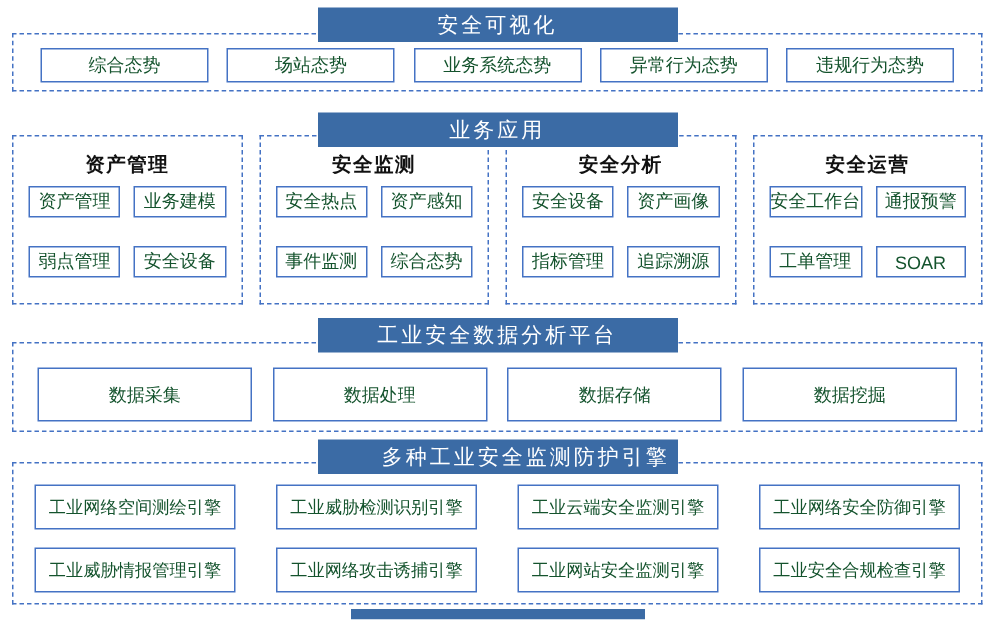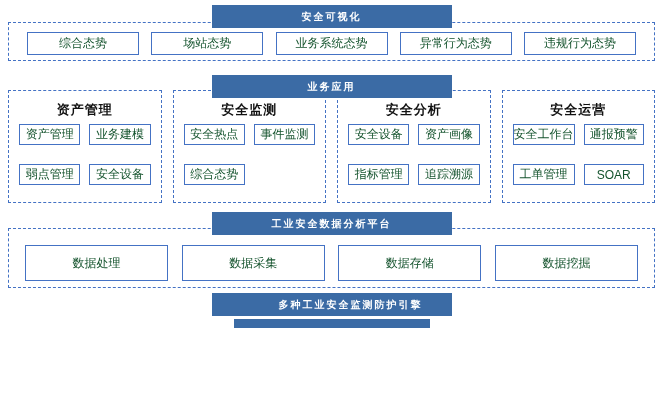--- a/index.html
+++ b/index.html
@@ -4,21 +4,21 @@
 <style>
   * { margin:0; padding:0; box-sizing:border-box; }
   html,body { background:#ffffff; }
   body { font-family:"Liberation Sans","DejaVu Sans",sans-serif; }
   .canvas {
     position:relative; width:663px; height:413px; margin:0;
     background:#ffffff; overflow:hidden; padding-top:5px;
   }
   .sec-header {
     width:240px; height:23px; margin:0 auto; background:#3b6ba5; color:#ffffff;
-    font-size:10px; font-weight:bold; letter-spacing:2px;
+    font-size:14px; font-weight:normal; letter-spacing:2px;
     display:flex; align-items:center; justify-content:center;
     position:relative; z-index:2;
   }
   .dashed { border:1px dashed #4472c4; background:#ffffff; }
   .box {
     background:#ffffff; border:1px solid #4472c4; color:#14532d;
     display:flex; align-items:center; justify-content:center;
     font-size:12px; white-space:nowrap;
   }
   
@@ -85,20 +85,21 @@
         <div class="box g-box">业务建模</div>
         <div class="box g-box">弱点管理</div>
         <div class="box g-box">安全设备</div>
       </div>
     </div>
 
     <div class="group dashed">
       <div class="group-title">安全监测</div>
       <div class="group-grid">
         <div class="box g-box">安全热点</div>
+        <div class="box g-box">资产感知</div>
         <div class="box g-box">事件监测</div>
         <div class="box g-box">综合态势</div>
       </div>
     </div>
 
     <div class="group dashed">
       <div class="group-title">安全分析</div>
       <div class="group-grid">
         <div class="box g-box">安全设备</div>
         <div class="box g-box">资产画像</div>
@@ -114,23 +115,37 @@
         <div class="box g-box">通报预警</div>
         <div class="box g-box">工单管理</div>
         <div class="box g-box">SOAR</div>
       </div>
     </div>
 
   </div>
 
   <div class="sec-header s3-header">工业安全数据分析平台</div>
   <div class="s3-body dashed">
+    <div class="box s3-box">数据采集</div>
     <div class="box s3-box">数据处理</div>
-    <div class="box s3-box">数据采集</div>
     <div class="box s3-box">数据存储</div>
     <div class="box s3-box">数据挖掘</div>
   </div>
 
   <div class="sec-header s4-header">多种工业安全监测防护引擎</div>
+  <div class="s4-body dashed">
+    <div class="s4-row">
+      <div class="box s4-box">工业网络空间测绘引擎</div>
+      <div class="box s4-box">工业威胁检测识别引擎</div>
+      <div class="box s4-box">工业云端安全监测引擎</div>
+      <div class="box s4-box">工业网络安全防御引擎</div>
+    </div>
+    <div class="s4-row">
+      <div class="box s4-box">工业威胁情报管理引擎</div>
+      <div class="box s4-box">工业网络攻击诱捕引擎</div>
+      <div class="box s4-box">工业网站安全监测引擎</div>
+      <div class="box s4-box">工业安全合规检查引擎</div>
+    </div>
+  </div>
 
   <div class="partial-bar"></div>
 
 </div>
 
 </body></html>

